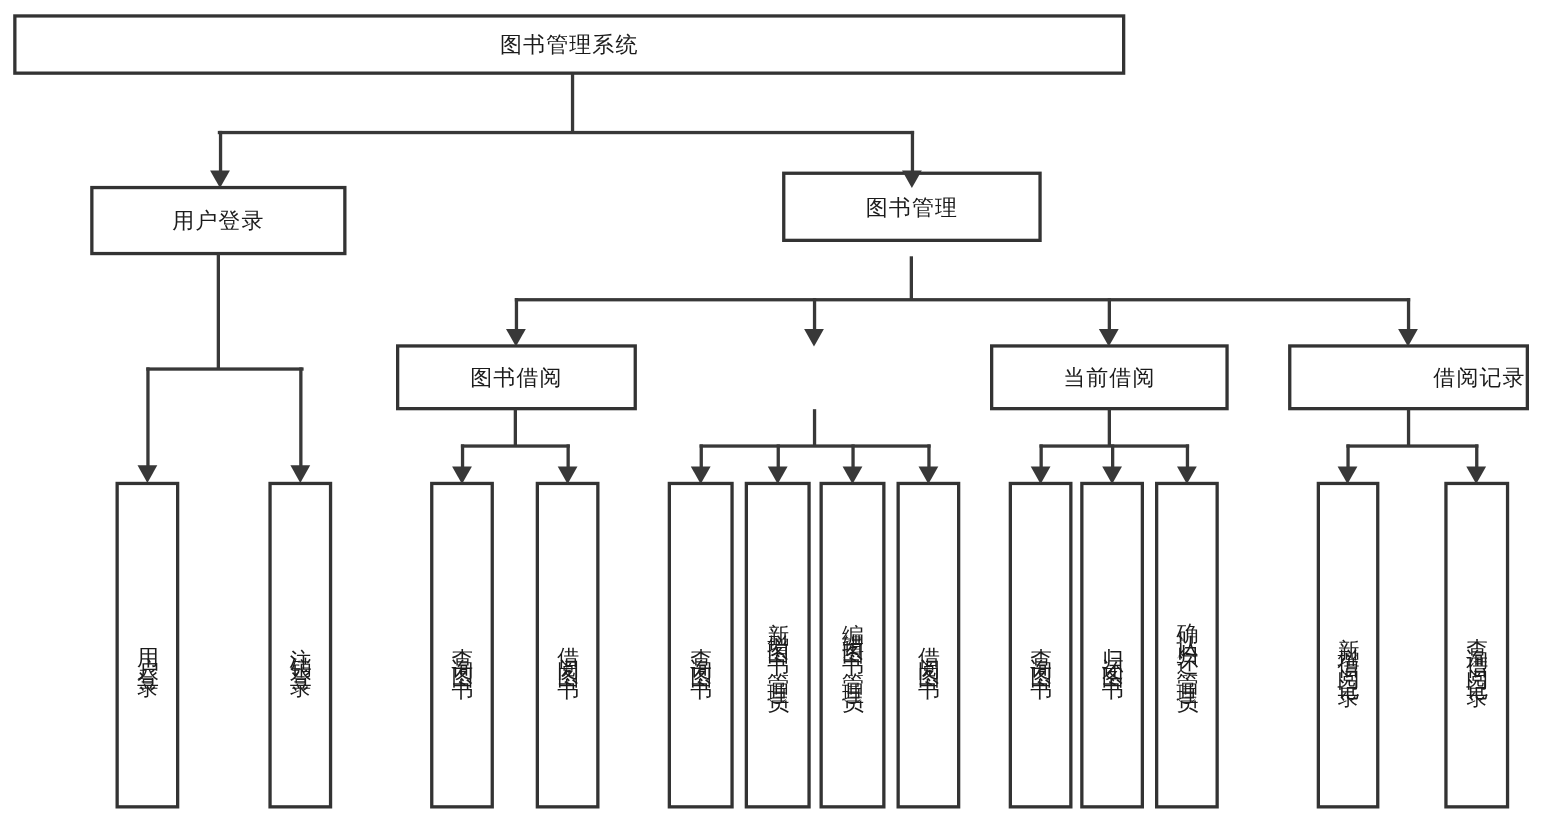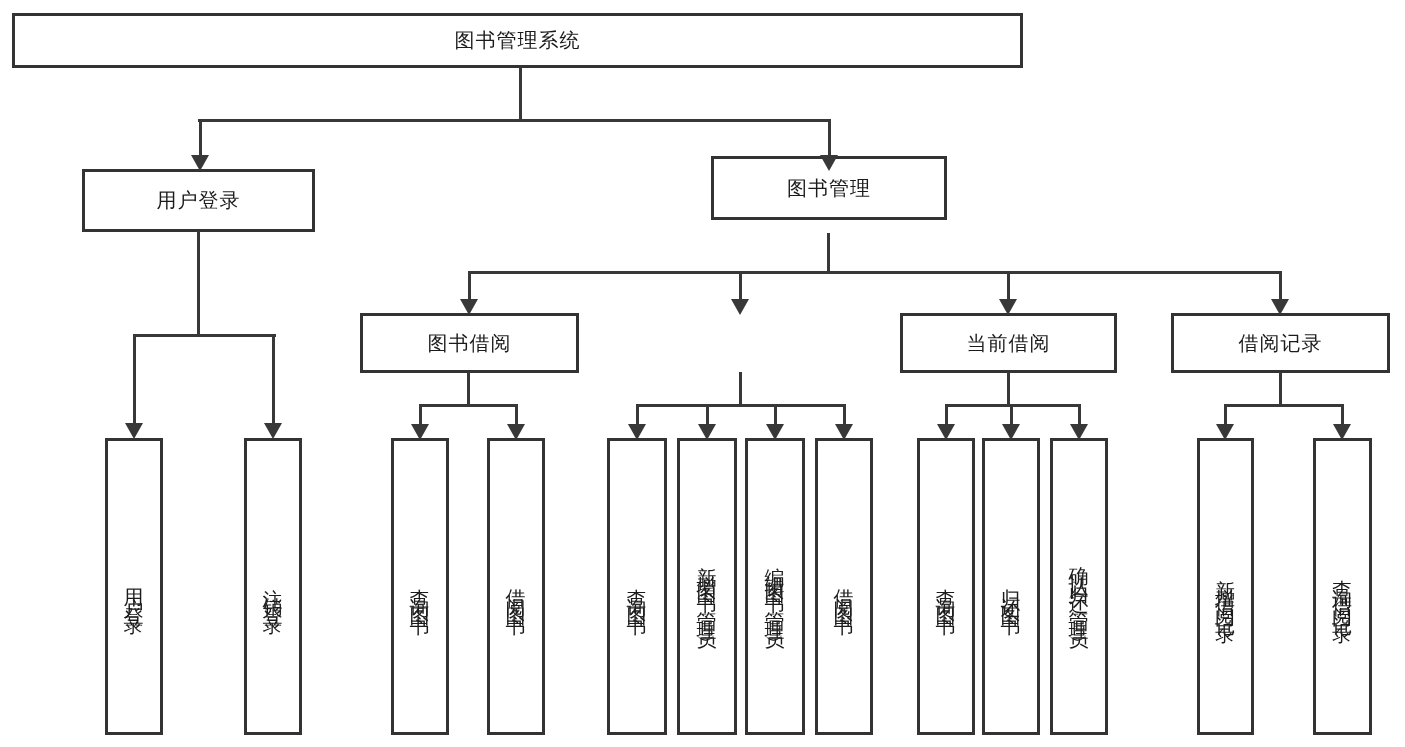--- a/index.html
+++ b/index.html
@@ -55,21 +55,21 @@
 
   <div class="hnode" style="left:360px; top:313px; width:219px; height:60px;">
     <span>图书借阅</span>
   </div>
 
 
   <div class="hnode" style="left:900px; top:313px; width:217px; height:60px;">
     <span>当前借阅</span>
   </div>
 
-  <div class="hnode" style="left:1171px; top:313px; width:219px; height:60px;">
+  <div class="hnode" style="left:1171px; top:313px; width:219px; height:60px;justify-content:flex-end;">
     <span>借阅记录</span>
   </div>
 
   <div class="leaf" style="left:105px; width:58px;">
     <span>用户登录</span>
   </div>
   <div class="leaf" style="left:244px; width:58px;">
     <span>注销登录</span>
   </div>
 

